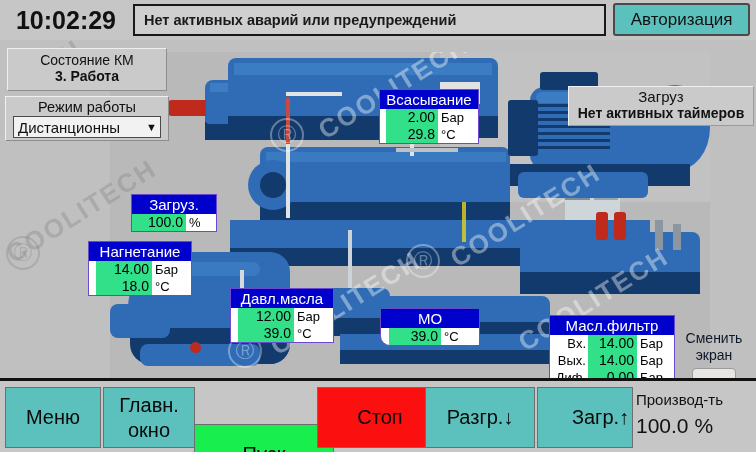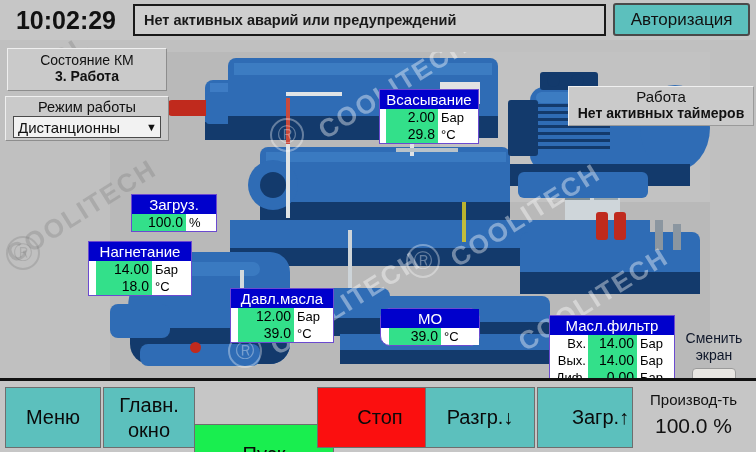--- a/index.html
+++ b/index.html
@@ -199,21 +199,21 @@
   .green{ background:#19ee4f; }
   .red{ background:#fb0f0f; }
   #bMenu{ left:5px; width:96px; }
   #bMain{ left:103px; width:92px; }
   #bStart{ left:194px; width:140px;margin-top:37px; }
   #bStop{ left:317px; width:126px; }
   #bUnload{ left:425px; width:110px; }
   #bLoadb{ left:537px; width:96px;padding-left:31px; }
   #prod{
     position:absolute; left:636px; top:6px; width:115px; height:61px;
-    text-align:center; color:#111;
+    color:#111;
   }
   #prod .t{ font-size:15px; line-height:25px; }
   #prod .v{ font-size:21px; line-height:28px; }
 </style>
 </head>
 <body>
 
 <div id="screen">
 
   <div id="topbar">
@@ -325,21 +325,21 @@
 
     <div class="gpanel" id="modepanel">
       <div class="lbl">Режим работы</div>
       <div id="modesel">
         <span>Дистанционны</span>
         <span class="arw">▼</span>
       </div>
     </div>
 
     <div id="timers">
-      <div class="l1">Работа</div>
+      <div class="l1">Загруз</div>
       <div class="l2">Нет активных таймеров</div>
     </div>
 
     <div class="mbox" id="bSuction">
       <div class="mhead">Всасывание</div>
       <div class="mrow">
         <div class="mval">2.00</div>
         <div class="munit">Бар</div>
       </div>
       <div class="mrow">

